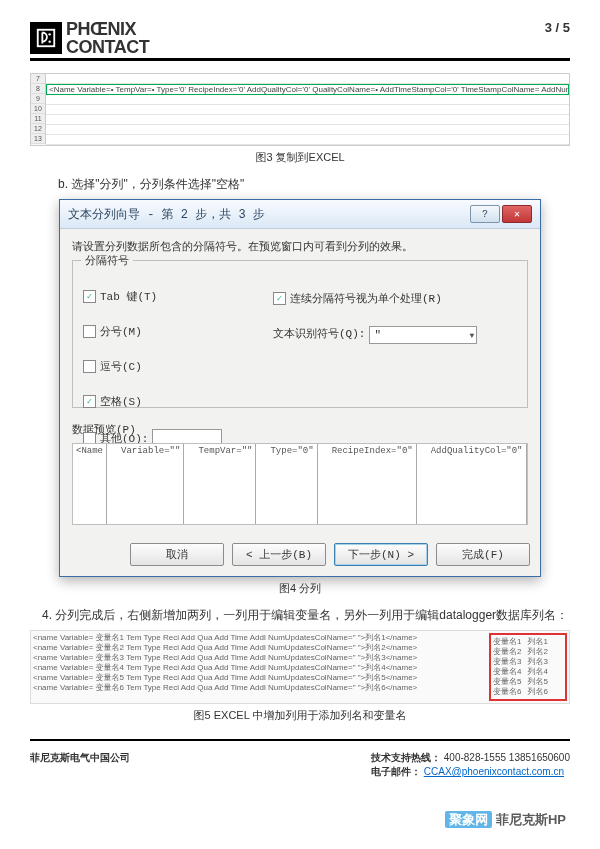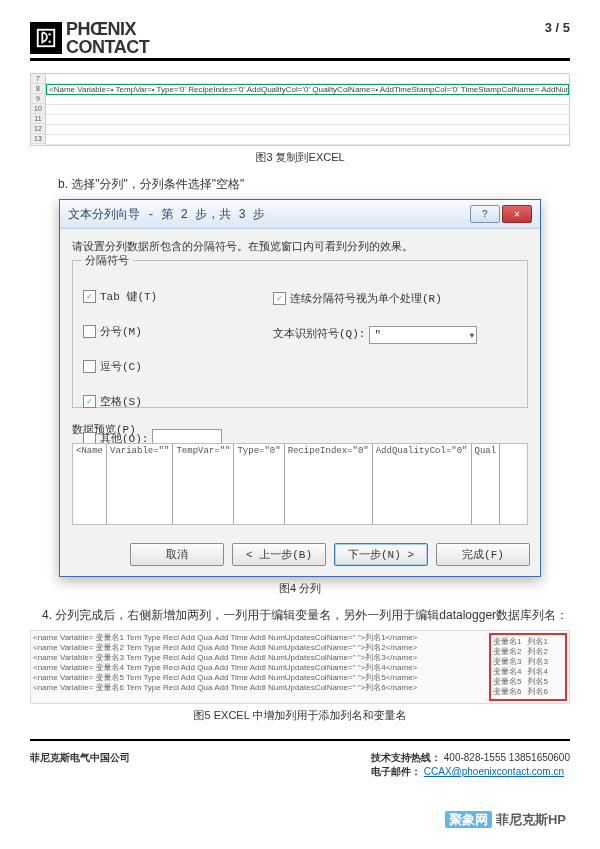--- a/index.html
+++ b/index.html
@@ -174,21 +174,21 @@
   .textinput.small { width: 60px; }
   .combo {
     border: 1px solid #999; background: #fff; height: 16px; width: 100px;
     display: flex; align-items:center; justify-content:space-between; padding: 0 2px 0 4px;
   }
   .combo .arrow { font-size: 8px; color: #555; }
   .preview-box {
     border: 1px solid #bfbfbf; background: #fff; height: 80px;
     margin-top: 6px; overflow: hidden; position: relative;
   }
-  .preview-cols { display:flex; height:100%; font-size: 9px; color:#555; }
+  .preview-cols { display:flex; height:100%; font-size: 9px; color:#555;gap:11px; }
   .preview-cols .col {
     border-right: 1px solid #aaa; padding: 2px 3px; white-space: nowrap;
   }
   .dlg-buttons {
     display: flex; justify-content:flex-end; gap: 8px; padding: 8px 10px 10px 10px;
     background: #f2f2f0;
   }
   .btn {
     border: 1px solid #8c8c8c;
     background: linear-gradient(#fdfdfd,#e4e4e4);

